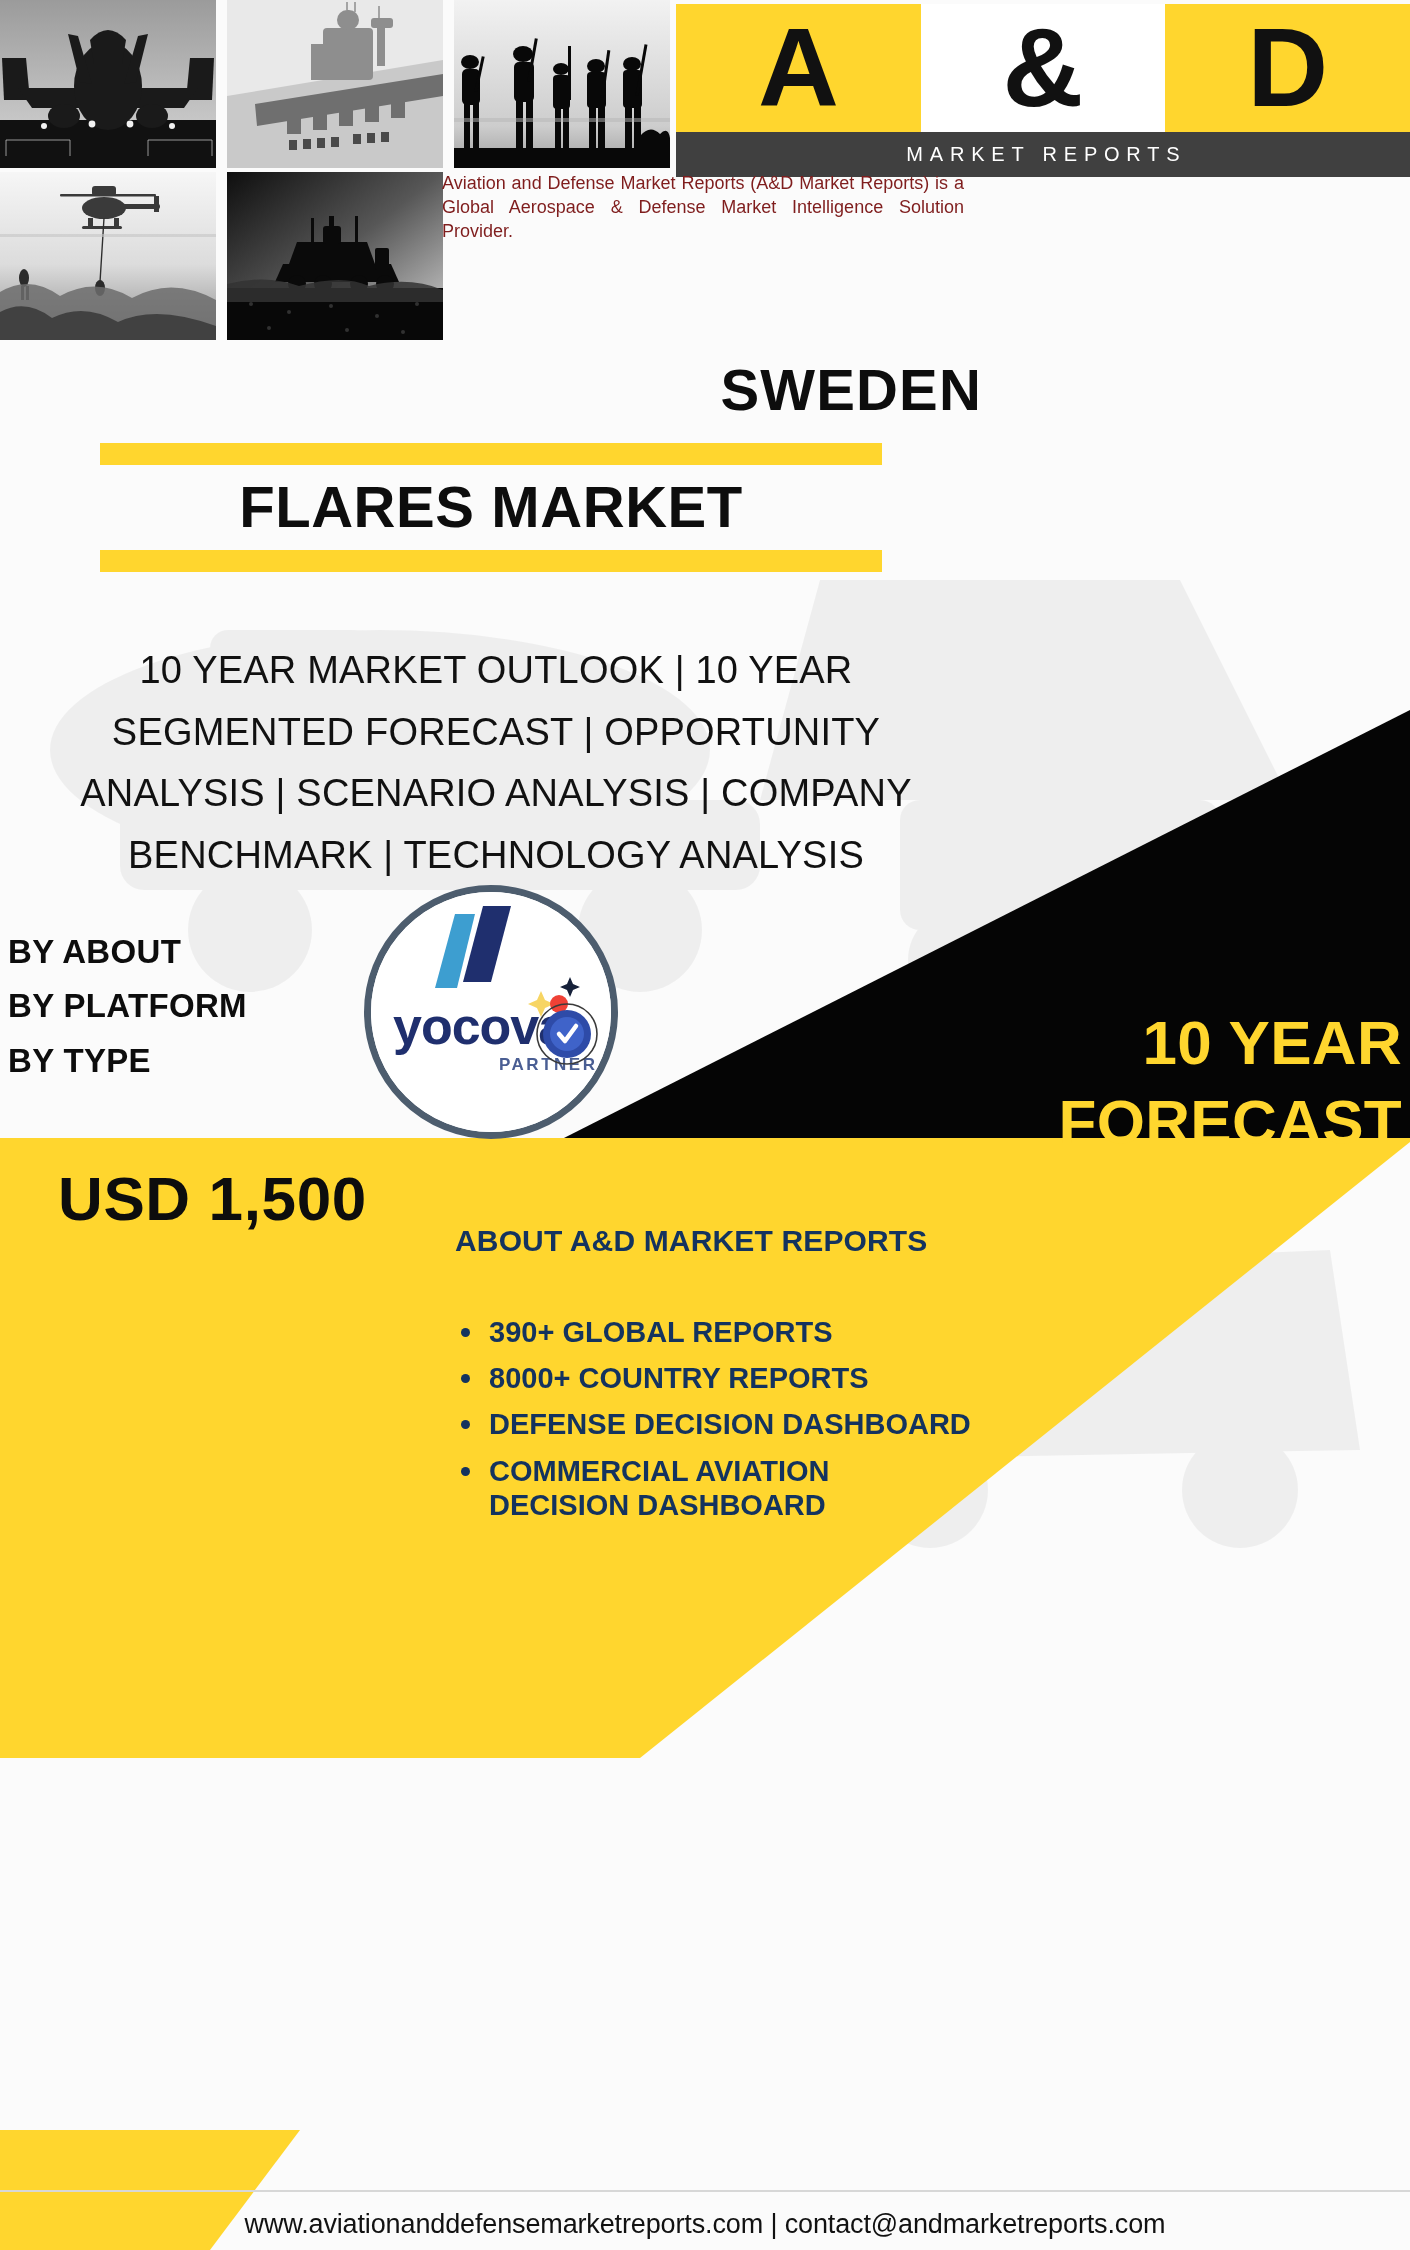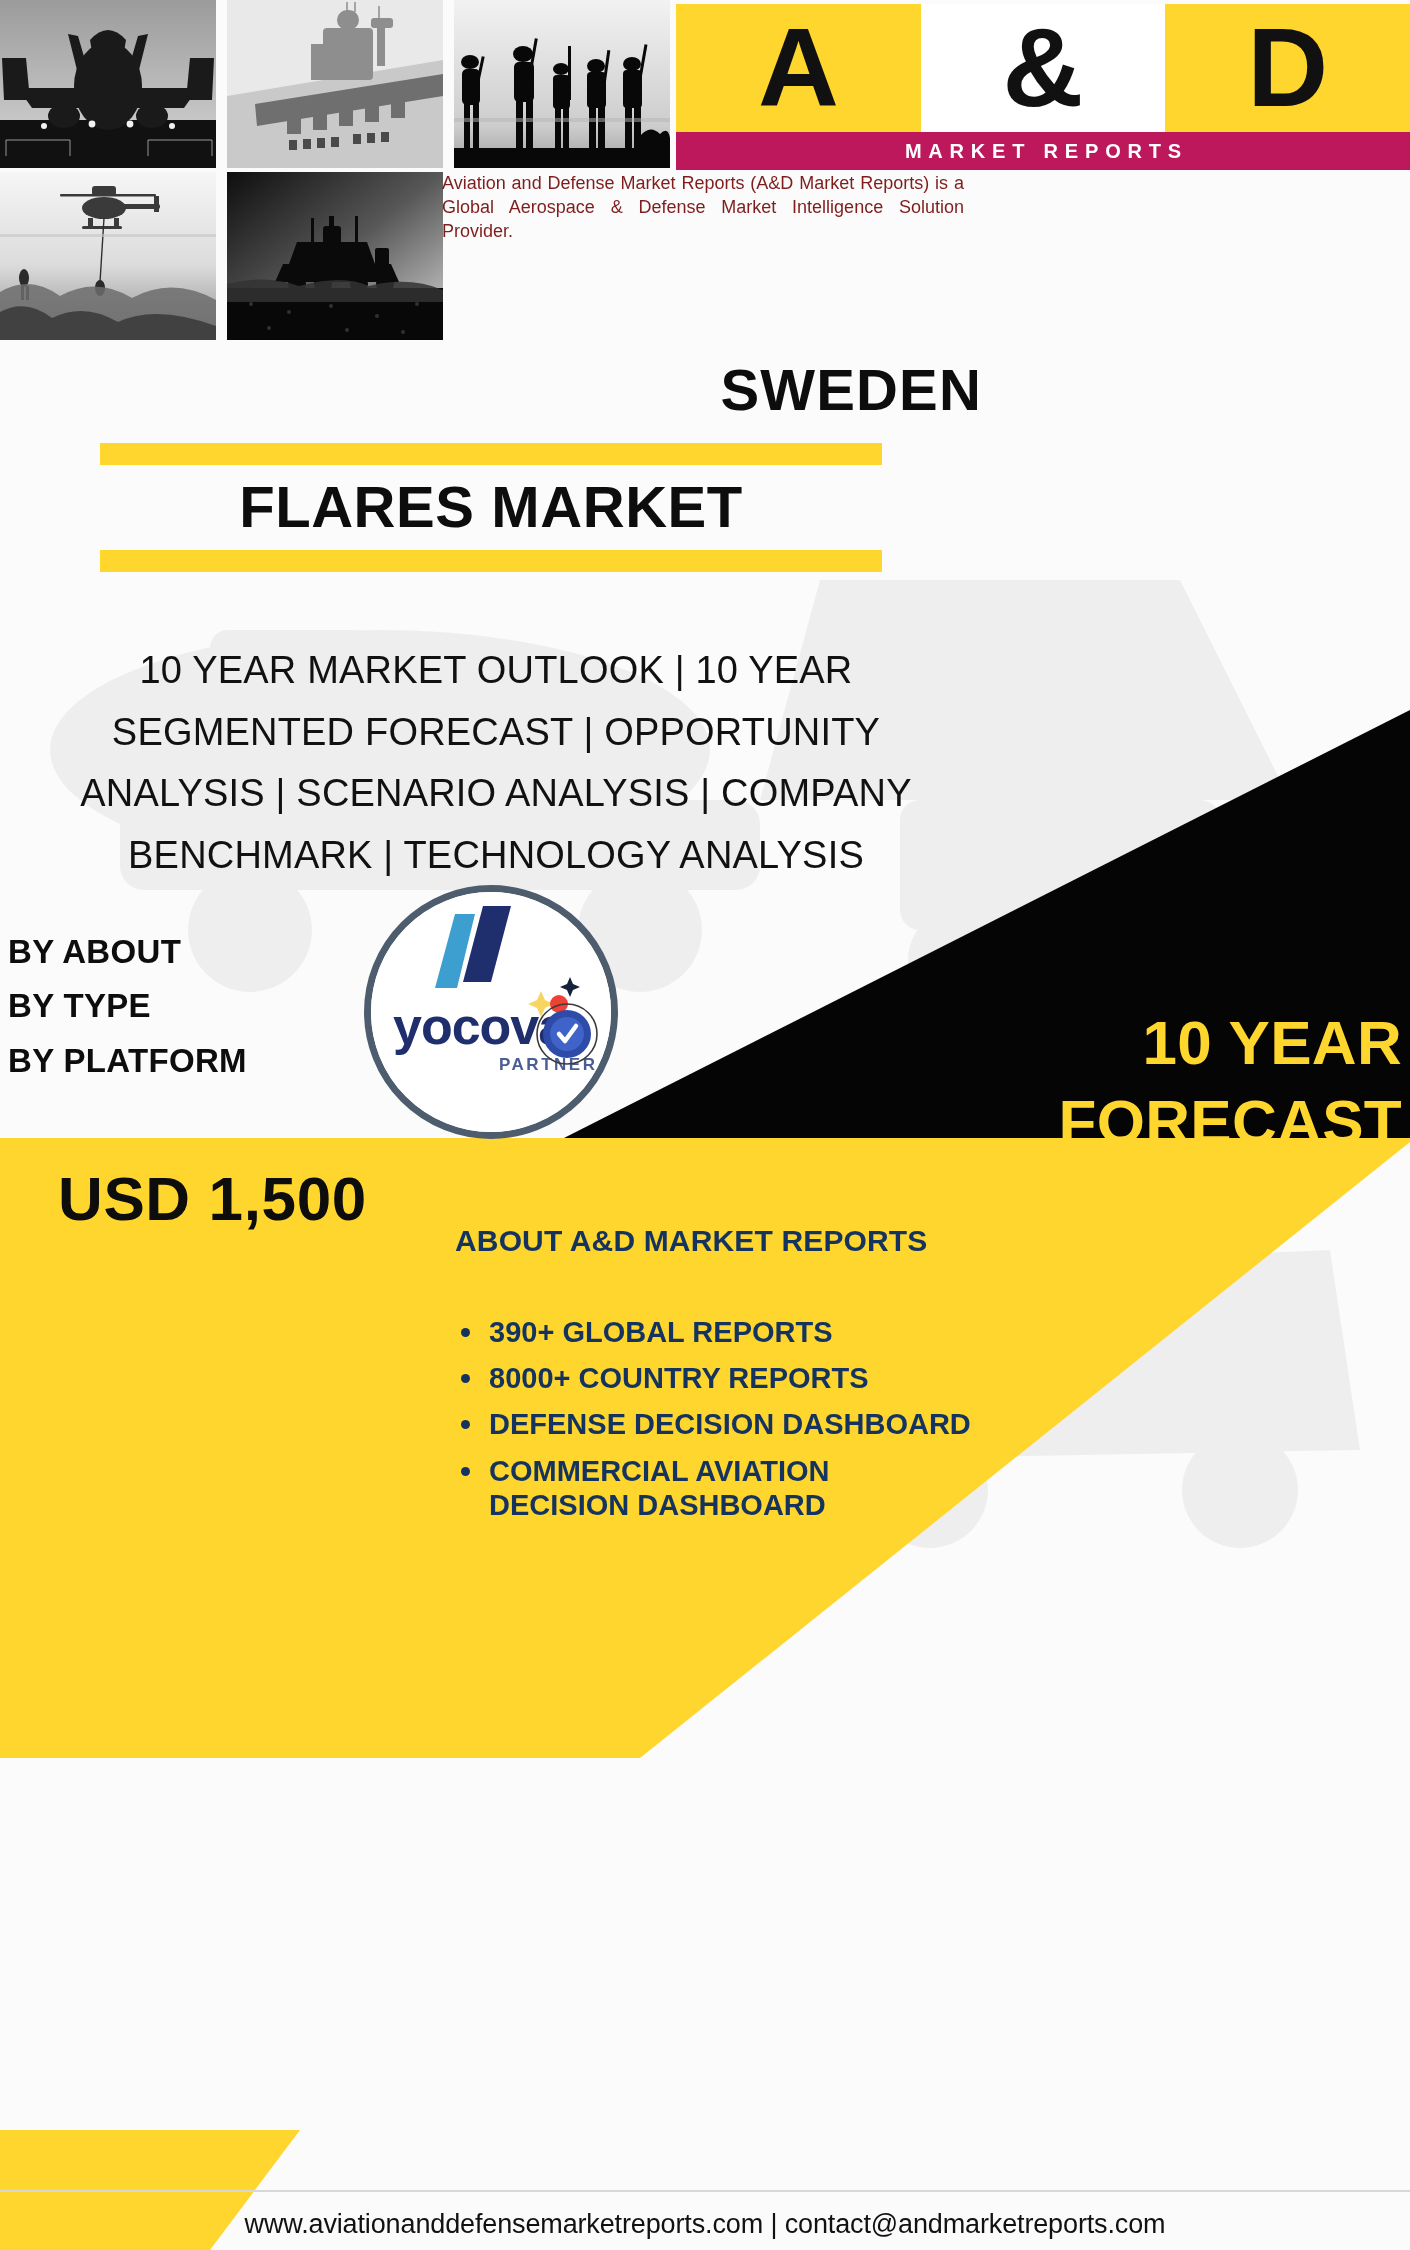--- a/index.html
+++ b/index.html
@@ -29,23 +29,23 @@
   .ph-tank    { left:227px;top:172px;width:216px;height:168px; }
 
   
   .logo{ position:absolute; right:0; top:4px; width:734px; height:166px; z-index:3;}
   .logo-letters{ display:flex; height:128px; }
   .logo-cell{ flex:1; display:flex; align-items:center; justify-content:center;
               font-size:112px; font-weight:700; color:#111; line-height:1;
               font-family:"Liberation Sans", sans-serif; }
   .logo-cell.y{ background:#ffd62e; }
   .logo-cell.w{ background:#ffffff; }
-  .logo-bar{ height:38px; background:#be185d; color:#fff; display:flex;
+  .logo-bar{ height:45px; background:#404040; color:#fff; display:flex;
              align-items:center; justify-content:center;
-             letter-spacing:.34em; font-size:20px; font-weight:700;
+             letter-spacing:.34em; font-size:20px; font-weight:400;
              padding-left:.34em; }
 
   
   .intro{
     position:absolute; left:442px; top:172px; width:522px;
     font-size:18px; line-height:1.33; color:#7f1d1d;
     text-align:justify; text-align-last:left; z-index:3;
     font-family:"Liberation Sans", sans-serif; font-weight:400;
   }
 
@@ -379,22 +379,22 @@
   <path d="M0 0 L1410 0 L1410 4 L640 620 L0 620 Z" fill="#ffd62e"></path>
   <path d="M760 0 L1410 0 L1410 620 L300 620 Z" fill="#fbfbfb" opacity="0"></path>
 </svg>
 
 <svg class="footer-wedge" viewBox="0 0 1410 120" preserveAspectRatio="none">
   <path d="M0 0 L300 0 L210 120 L0 120 Z" fill="#ffd62e"></path>
 </svg>
 
 <div class="bylines">
   <div>BY ABOUT</div>
+  <div>BY PLATFORM</div>
   <div>BY TYPE</div>
-  <div>BY PLATFORM</div>
 </div>
 
 <div class="forecast">
   <div>10 YEAR</div>
   <div>FORECAST</div>
 </div>
 
 <div class="yocova">
   <svg viewBox="0 0 240 240" width="240" height="240">
     <rect width="240" height="240" fill="#ffffff"></rect>

